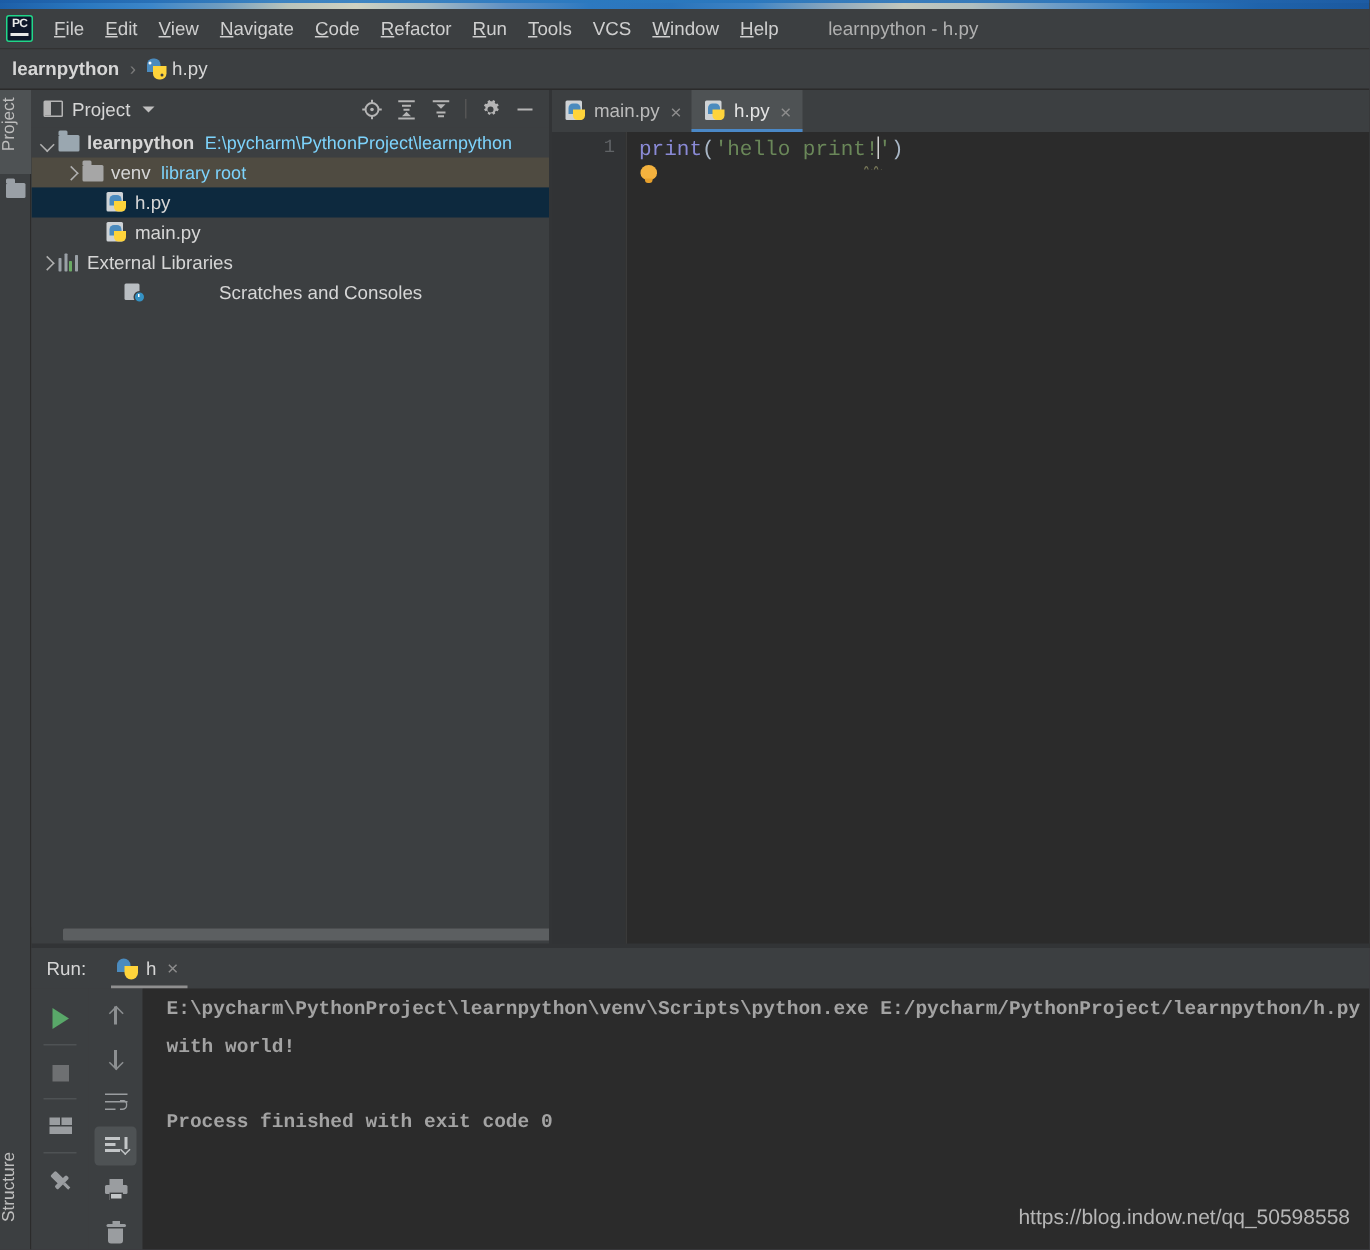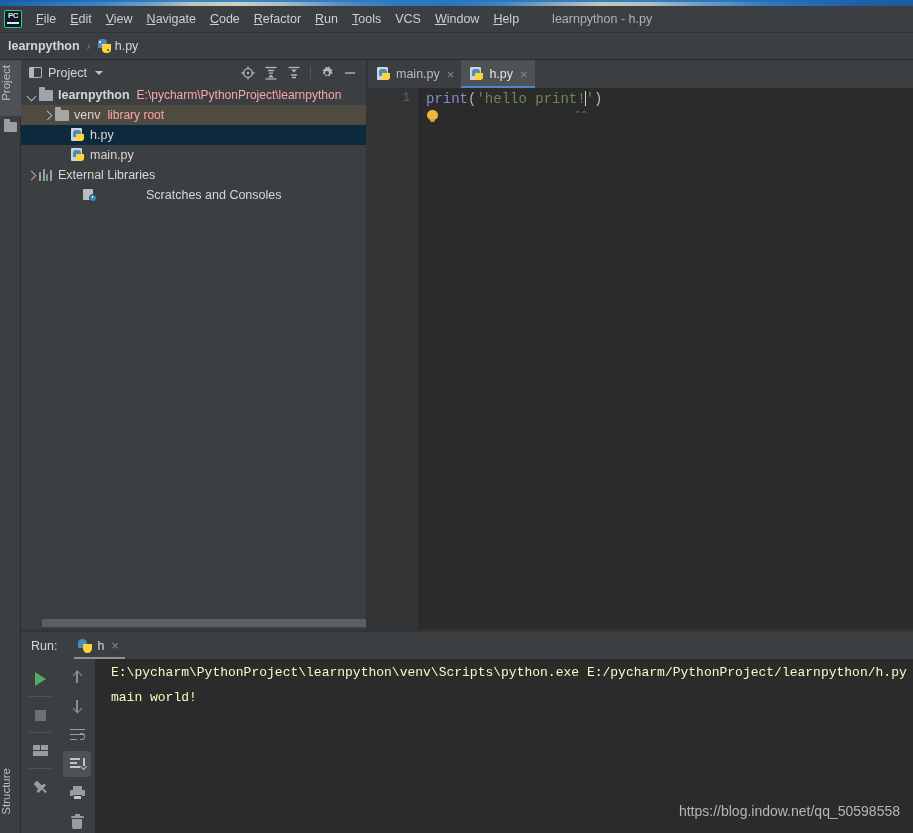--- a/index.html
+++ b/index.html
@@ -157,21 +157,21 @@
     width:14px; height:11px; background:#a6a6a6; border-radius:1px;
     position:relative; flex:none; margin-right:5px;
   }
   .fold-ico:before{
     content:""; position:absolute; left:0; top:-3px; width:6px; height:3.5px;
     background:#a6a6a6; border-radius:1px 1px 0 0;
   }
   .fold-ico.proj{ background:#9aa7b0; }
   .fold-ico.proj:before{ background:#9aa7b0; }
   .tlabel.bold{ font-weight:bold; }
-  .tdim{ color:#fca5a5; margin-left:7px; font-size:12px; }
+  .tdim{ color:#7dd3fc; margin-left:7px; font-size:12px; }
   .lib-ico{
     width:14px; height:12px; flex:none; margin-right:5px; display:flex;
     align-items:flex-end; gap:1.5px;
   }
   .lib-ico b{ display:block; width:2px; background:#9aa0a6; border-radius:.5px; }
   .scratch-ico{
     width:14px; height:13px; position:relative; flex:none; margin-right:5px;
   }
   .scratch-ico .pg{
     position:absolute; left:0; top:0; width:10px; height:11px;
@@ -404,21 +404,21 @@
   .trash-ico .bd{
     position:absolute; left:1.5px; top:4.5px; width:10px; height:10px;
     background:#9a9da0; border-radius:0 0 2px 2px;
   }
   .console{
     position:absolute; left:74px; top:27px; width:818px; height:174px;
     background:#2b2b2b; overflow:hidden;
   }
   .cline{
     position:absolute; left:16px; font-family:"Liberation Mono", monospace;
-    font-size:13px; color:#fef9c3; white-space:pre;
+    font-size:13px; color:#a3a3a3; white-space:pre;font-weight:bold;
   }
   .watermark{
     position:absolute; right:13px; bottom:14px;
     font-size:14px; color:#b6b6b6; font-family:"Liberation Sans", sans-serif;
   }
   .hsplit{
     position:absolute; left:21px; top:629px; width:892px; height:3px;
     background:#323436;
   }
 </style>
@@ -684,19 +684,20 @@
           <span class="trash-ico">
             <span class="hd"></span>
             <span class="lid"></span>
             <span class="bd"></span>
           </span>
         </div>
     </div>
 
     <div class="console" id="console">
         <div class="cline" style="top: 6px;">E:\pycharm\PythonProject\learnpython\venv\Scripts\python.exe E:/pycharm/PythonProject/learnpython/h.py</div>
-        <div class="cline" style="top: 31px;">main world!</div>
+        <div class="cline" style="top: 31px;">with world!</div>
         <div class="cline" style="top: 56px;"></div>
+        <div class="cline" style="top: 81px;">Process finished with exit code 0</div>
       </div>
     <div class="watermark">https://blog.indow.net/qq_50598558</div>
   </div>
 
 </div>
 
 </body></html>

